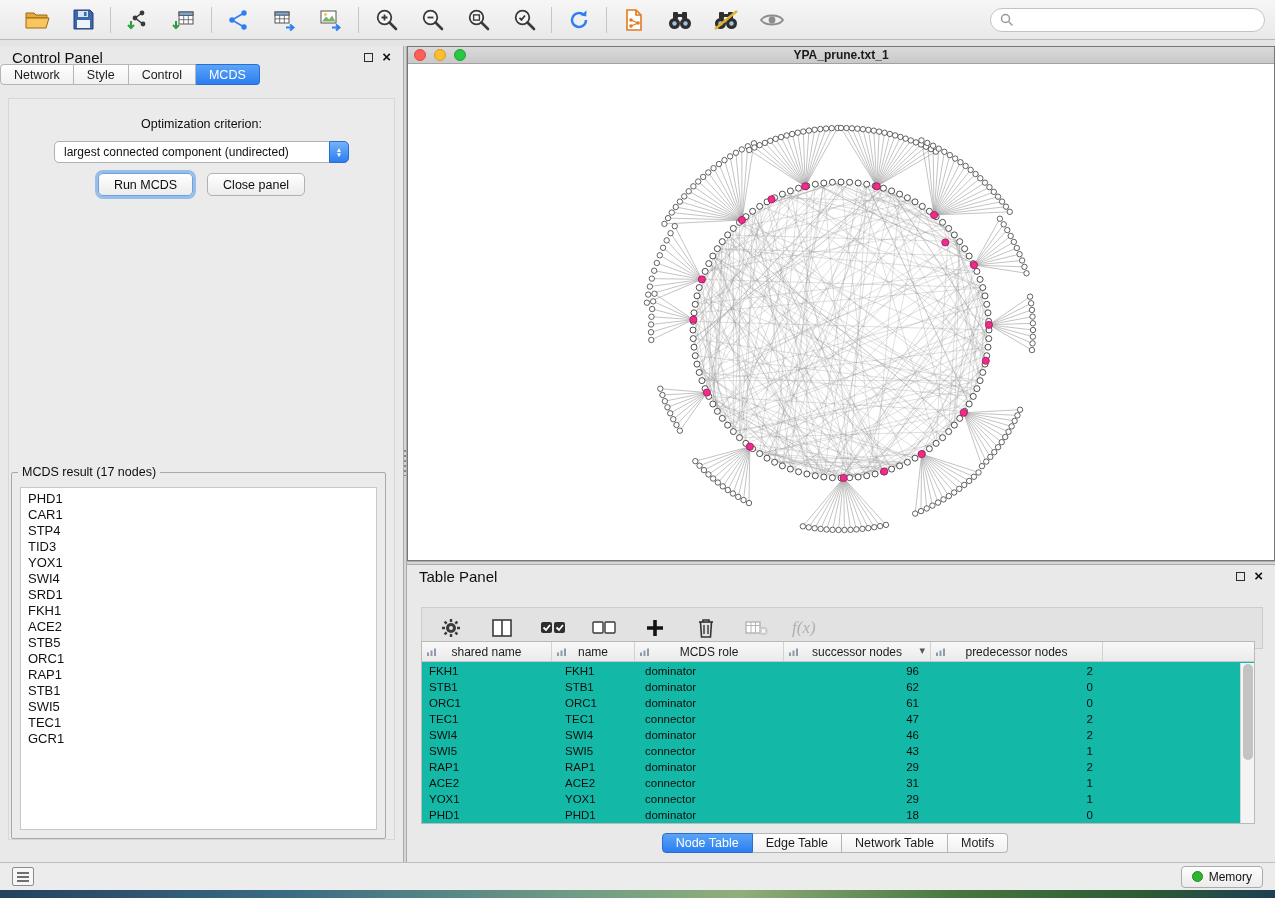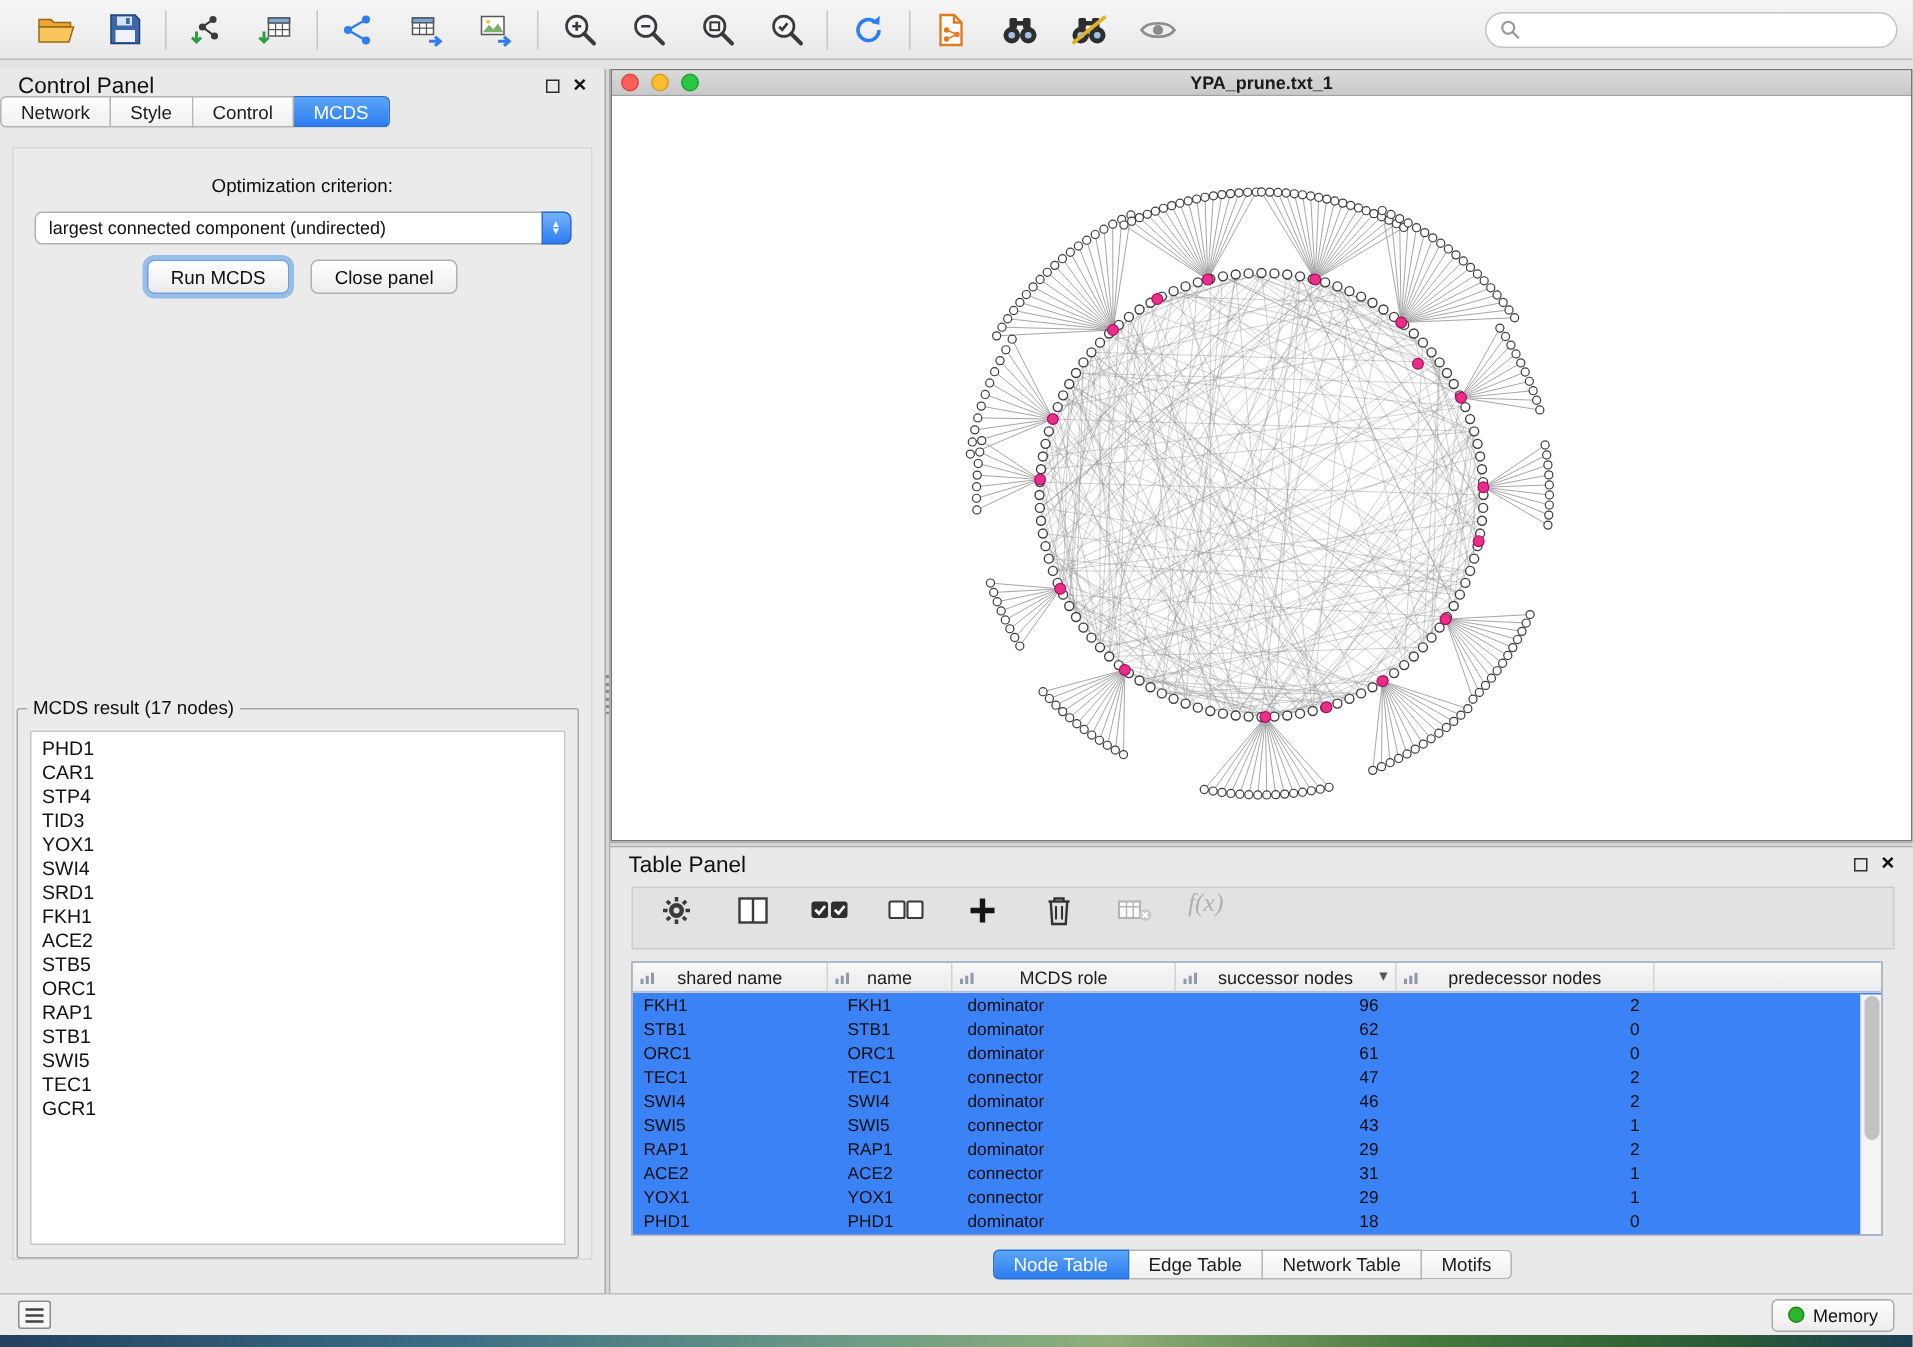--- a/index.html
+++ b/index.html
@@ -30,21 +30,21 @@
   .ctabs{position:absolute;left:0;right:0;top:18px;display:flex;justify-content:flex-start;}
   .ctab{height:21px;padding:0 13px;display:flex;align-items:center;
     background:linear-gradient(#ffffff,#f0f0f0);border:1px solid #b5b5b5;border-left:none;
     font-size:12.5px;color:#1c1c1c;}
   .ctab:first-child{border-left:1px solid #b5b5b5;border-radius:4px 0 0 4px;}
   .ctab:last-child{border-radius:0 4px 4px 0;}
   .ctab.active{background:linear-gradient(#5aa5f8,#2d7df0);color:#fff;border-color:#2a6ed2;}
   .tab-content{position:absolute;left:8px;top:52px;width:387px;height:742px;
     background:#ebebeb;border:1px solid #d7d7d7;}
   .opt-label{text-align:center;margin-top:18px;font-size:12.5px;color:#0d0d0d;}
-  .dropdown{margin:10px auto 0;width:358px;height:22px;background:#fff;border:1px solid #b1b1b1;
+  .dropdown{margin:10px auto 0;width:295px;height:22px;background:#fff;border:1px solid #b1b1b1;
     border-radius:5px;display:flex;align-items:center;position:relative;padding-left:9px;font-size:12px;}
   .dropdown .stepper{position:absolute;right:-1px;top:-1px;bottom:-1px;width:20px;
     border-radius:0 5px 5px 0;background:linear-gradient(#74b3f9,#2d7df0);border:1px solid #2a6ed2;
     display:flex;flex-direction:column;align-items:center;justify-content:center;color:#fff;
     font-size:6.5px;line-height:5.5px;}
   .btn-row{display:flex;justify-content:center;gap:14px;margin-top:10px;}
   .btn{height:23px;padding:0 15px;background:linear-gradient(#ffffff,#ececec);
     border:1px solid #b1b1b1;border-radius:5px;font:12.5px "Liberation Sans",sans-serif;color:#0d0d0d;
     display:flex;align-items:center;}
   .btn.focused{box-shadow:0 0 0 3px rgba(95,158,231,.6);border-color:#6e9fe0;}
@@ -71,24 +71,24 @@
   .lights{display:flex;gap:8px;padding-left:6px;z-index:2;}
   .light{width:12px;height:12px;border-radius:50%;}
   .light.red{background:#ff5f57;border:1px solid #d94942;}
   .light.yellow{background:#febc2e;border:1px solid #d69f23;}
   .light.green{background:#28c840;border:1px solid #1f9e33;}
   .net-title{position:absolute;left:0;right:0;text-align:center;font-size:12px;font-weight:bold;color:#1a1a1a;}
   .net-view{position:absolute;left:0;top:17px;width:866px;height:496px;background:#fff;}
 
   
   .table-panel{position:absolute;left:407px;top:565px;width:868px;height:297px;background:#e9e9e9;}
-  .ttoolbar{position:absolute;left:14px;top:26px;width:842px;height:42px;background:#e2e2e2;
-    border:1px solid #cdcdcd;display:flex;gap:19px;padding-left:13px;}
+  .ttoolbar{position:absolute;left:14px;top:42px;width:842px;height:42px;background:#e2e2e2;
+    border:1px solid #cdcdcd;display:flex;align-items:center;gap:19px;padding-left:13px;}
   .fx{font-family:"Liberation Serif",serif;font-style:italic;font-size:17px;color:#b0b0b0;}
-  .ntable{position:absolute;left:14px;top:76px;width:834px;height:183px;background:#3b82f6;
+  .ntable{position:absolute;left:14px;top:76px;width:834px;height:183px;background:#14b8a6;
     border:1px solid #b9b9b9;overflow:hidden;}
   .thead{display:flex;height:20px;border-bottom:1px solid #c9c9c9;background:linear-gradient(#f8f8f8,#ebebeb);}
   .th{position:relative;display:flex;align-items:center;justify-content:center;
     border-right:1px solid #d2d2d2;font-size:12px;color:#1c1c1c;flex:none;}
   .th-fill{flex:1;border-right:none;}
   .sort-icon{position:absolute;left:4px;top:4px;}
   .chev{position:absolute;right:5px;top:2px;color:#555;font-size:11px;}
   .tbody{position:absolute;left:0;top:21px;right:14px;bottom:0;overflow:hidden;}
   .tr{display:flex;height:16px;align-items:center;}
   .td{flex:none;font-size:11.5px;color:#0d0d0d;white-space:nowrap;overflow:hidden;}

